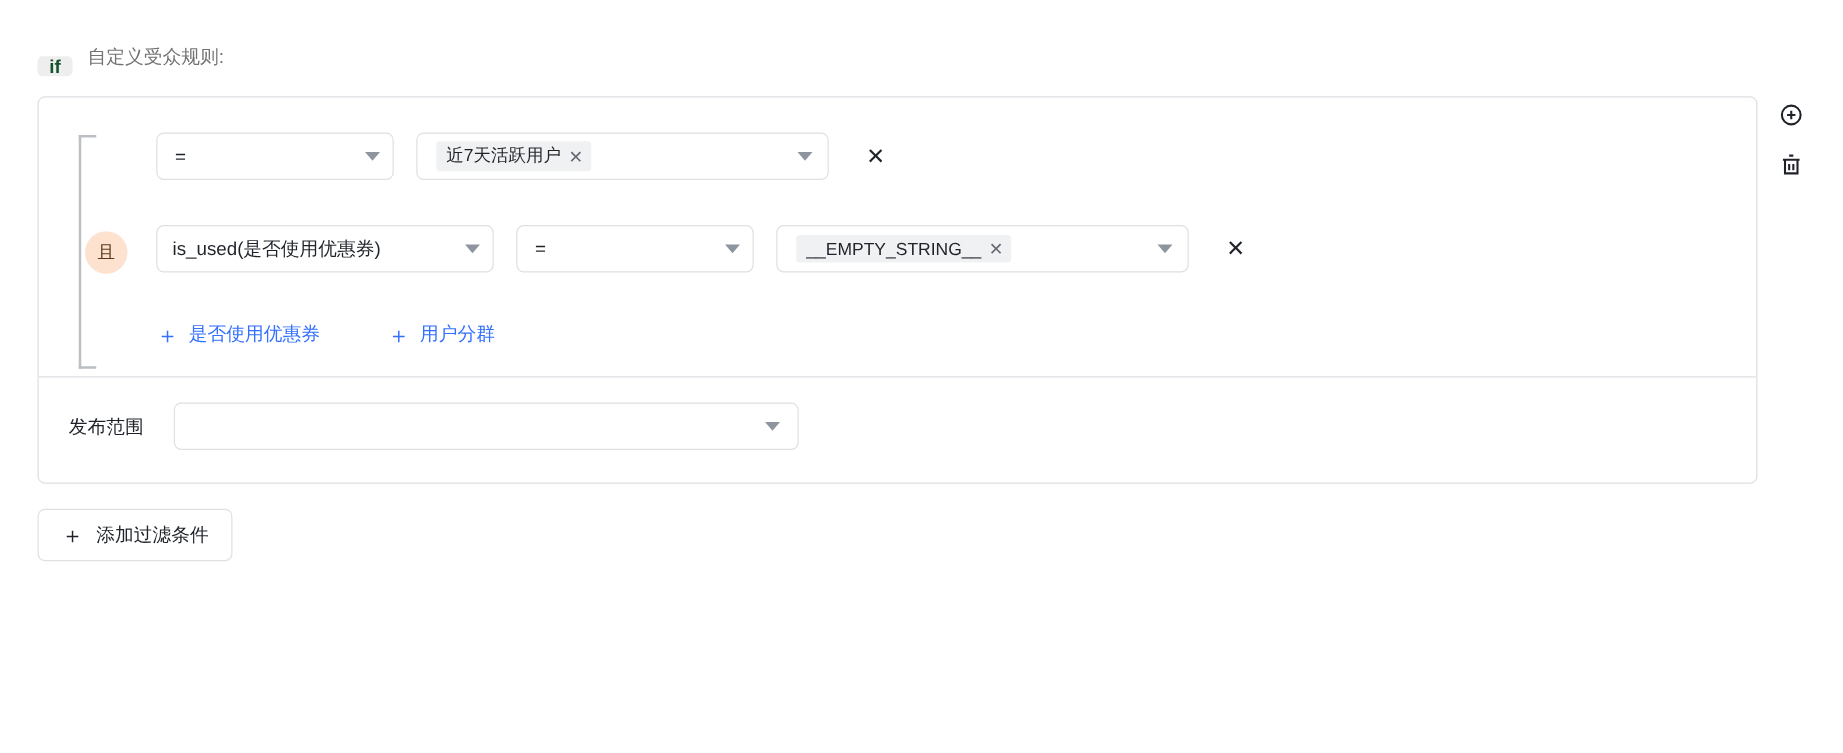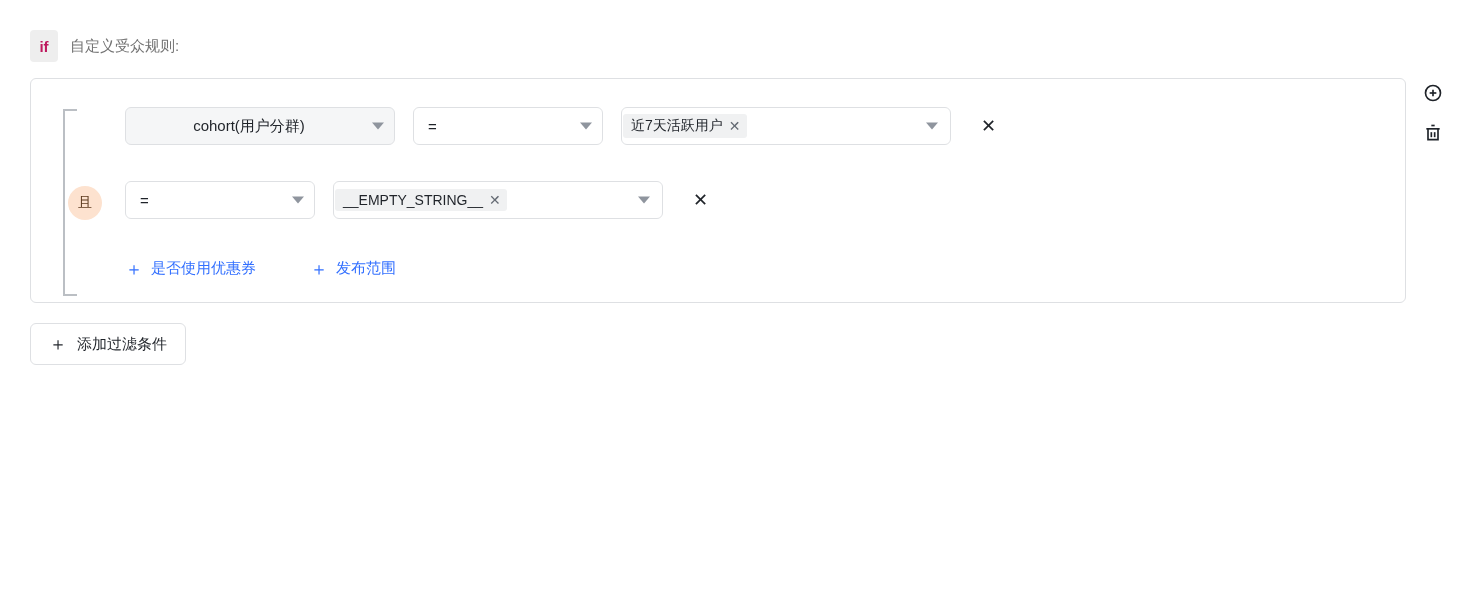--- a/index.html
+++ b/index.html
@@ -1,39 +1,39 @@
 <!DOCTYPE html>
 <html><head>
   <meta charset="utf-8">
   <style>
     * { box-sizing: border-box; margin: 0; padding: 0; }
     body { font-family: -apple-system, BlinkMacSystemFont, "Segoe UI", "PingFang SC", "Microsoft YaHei", sans-serif; font-size: 14px; color: #1f2329; background: #fff; padding: 30px 30px 30px 30px; }
     
     .header-row { display: flex; align-items: center; gap: 12px; margin-bottom: 16px; }
-    .if-badge { display: inline-flex; align-items: center; justify-content: center; background: #eeeeee; font-weight: 600; font-size: 15px; color: #be185d; padding: 4px 8px; border-radius: 4px; min-width: 28px; height: 32px; }
+    .if-badge { display: inline-flex; align-items: center; justify-content: center; background: #eeeeee; font-weight: 600; font-size: 15px; color: #14532d; padding: 4px 8px; border-radius: 4px; min-width: 28px; height: 16px; margin-top: 15px; }
     .header-label { font-size: 15px; color: #737373; font-weight: 500; }
     .header-hint { font-size: 15px; color: #8f959e; }
     
     .main-wrap { display: flex; align-items: flex-start; gap: 16px; }
     .rules-card { flex: 1; border: 1px solid #dee0e3; border-radius: 6px; overflow: hidden; }
     .rules-body { padding: 24px 24px 0 32px; }
     
     .cond-group { display: flex; align-items: stretch; gap: 18px; }
     .bracket-col { position: relative; width: 44px; display: flex; align-items: center; justify-content: center; }
     .bracket-line { position: absolute; left: 0; top: 6px; bottom: 6px; width: 14px; border-left: 2px solid #bbbfc4; border-top: 2px solid #bbbfc4; border-bottom: 2px solid #bbbfc4; }
     .bracket-badge { position: relative; z-index: 1; background: #fde2cf; color: #5c3a1e; font-size: 14px; font-weight: 500; width: 34px; height: 34px; display: flex; align-items: center; justify-content: center; border-radius: 50%; }
     
     .rows-col { flex: 1; display: flex; flex-direction: column; gap: 36px; padding-top: 4px; }
     .cond-row { display: flex; align-items: center; gap: 18px; }
     
     .select { position: relative; display: inline-flex; align-items: center; height: 38px; border: 1px solid #dee0e3; border-radius: 6px; background: #fff; padding: 0 34px 0 12px; font-size: 15px; color: #1f2329; cursor: pointer; min-width: 60px; }
     .select.filled { background: #f5f6f7; }
     .select.wider { min-width: 270px; justify-content: center; padding-left: 12px; padding-right: 34px; }
     .select.op { min-width: 190px; justify-content: flex-start; padding-left: 14px; }
-    .select.valbox { min-width: 330px; padding-left: 1px; padding-right: 34px; }
+    .select.valbox { min-width: 330px; padding-left: 15px; padding-right: 34px; }
     .select .caret { position: absolute; right: 10px; top: 50%; transform: translateY(-50%); width: 0; height: 0; border-left: 6px solid transparent; border-right: 6px solid transparent; border-top: 7px solid #8f959e; }
     .select.valbox .caret { right: 12px; }
     .tag { display: inline-flex; align-items: center; gap: 6px; background: #f0f1f2; border-radius: 3px; padding: 3px 6px 3px 8px; font-size: 14px; color: #1f2329; }
     .tag .tag-x { font-size: 14px; color: #646a73; cursor: pointer; line-height: 1; }
     .row-x { font-size: 18px; color: #1f2329; cursor: pointer; padding: 0 4px; margin-left: 8px; }
     
     .add-row { display: flex; align-items: center; gap: 54px; padding-top: 4px; padding-bottom: 24px; }
     .add-link { display: inline-flex; align-items: center; gap: 8px; color: #3370ff; font-size: 15px; cursor: pointer; }
     .add-link .plus { font-size: 18px; line-height: 1; font-weight: 400; }
     
@@ -63,39 +63,39 @@
   <div class="rules-card">
     <div class="rules-body">
       <div class="cond-group">
         <div class="bracket-col">
           <div class="bracket-line"></div>
           <div class="bracket-badge">且</div>
         </div>
         <div class="rows-col">
 
           <div class="cond-row">
-            <div class="select filled wider">
-              <span>cohort(用户分群)</span>
-              <span class="caret"></span>
-            </div>
             <div class="select op">
               <span>=</span>
               <span class="caret"></span>
             </div>
             <div class="select valbox">
               <span class="tag">
                 <span>近7天活跃用户</span>
                 <span class="tag-x">✕</span>
               </span>
               <span class="caret"></span>
             </div>
             <span class="row-x">✕</span>
           </div>
 
           <div class="cond-row">
+            <div class="select wider" style="justify-content:flex-start;">
+              <span>is_used(是否使用优惠券)</span>
+              <span class="caret"></span>
+            </div>
             <div class="select op">
               <span>=</span>
               <span class="caret"></span>
             </div>
             <div class="select valbox">
               <span class="tag">
                 <span>__EMPTY_STRING__</span>
                 <span class="tag-x">✕</span>
               </span>
               <span class="caret"></span>
@@ -103,24 +103,30 @@
             <span class="row-x">✕</span>
           </div>
 
           <div class="add-row">
             <span class="add-link">
               <span class="plus">＋</span>
               <span>是否使用优惠券</span>
             </span>
             <span class="add-link">
               <span class="plus">＋</span>
-              <span>发布范围</span>
+              <span>用户分群</span>
             </span>
           </div>
         </div>
+      </div>
+    </div>
+    <div class="release-section">
+      <span class="release-label">发布范围</span>
+      <div class="release-select">
+        <span class="caret"></span>
       </div>
     </div>
   </div>
   <div class="side-actions">
     <div class="side-btn">
       <svg viewBox="0 0 24 24" fill="none" stroke="currentColor" stroke-width="2">
           <circle cx="12" cy="12" r="9"></circle>
           <line x1="12" y1="8" x2="12" y2="16"></line>
           <line x1="8" y1="12" x2="16" y2="12"></line>
         </svg>

